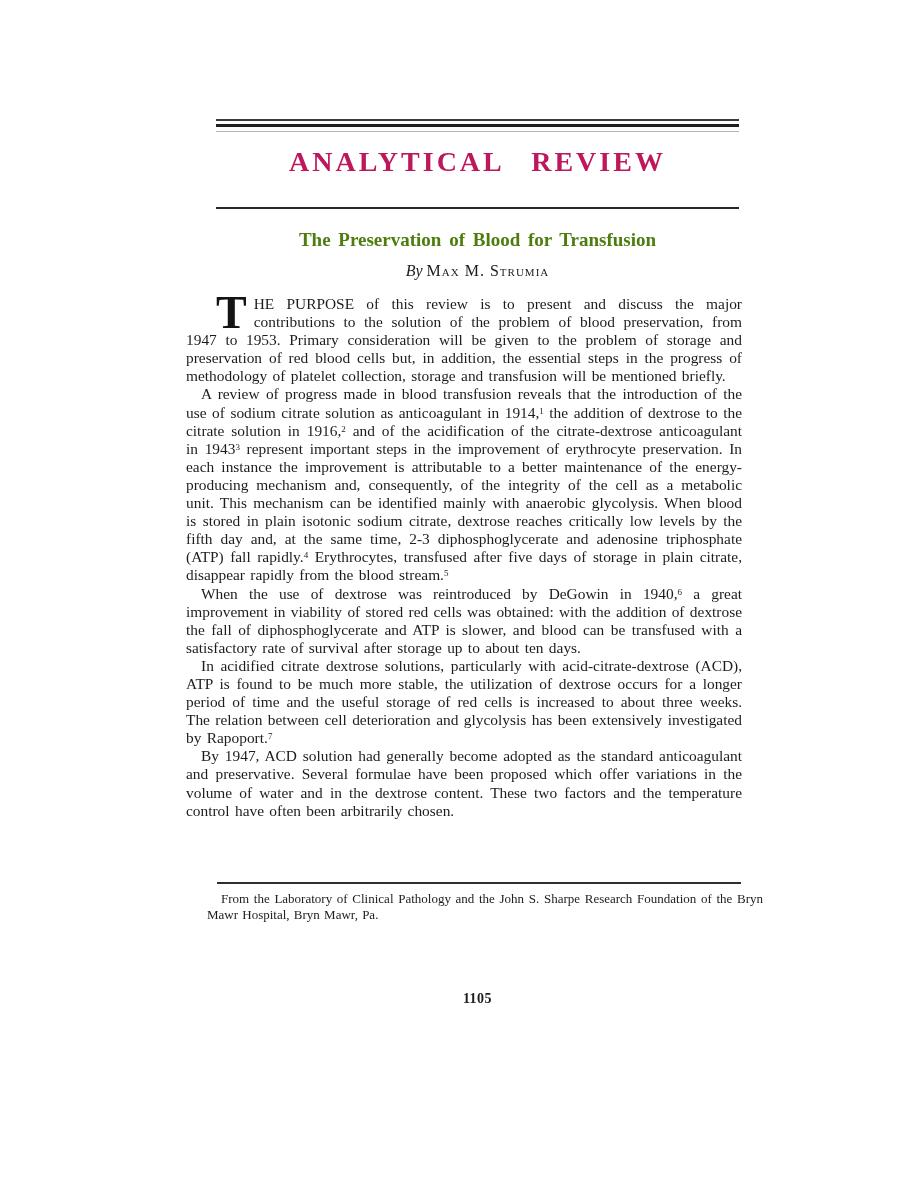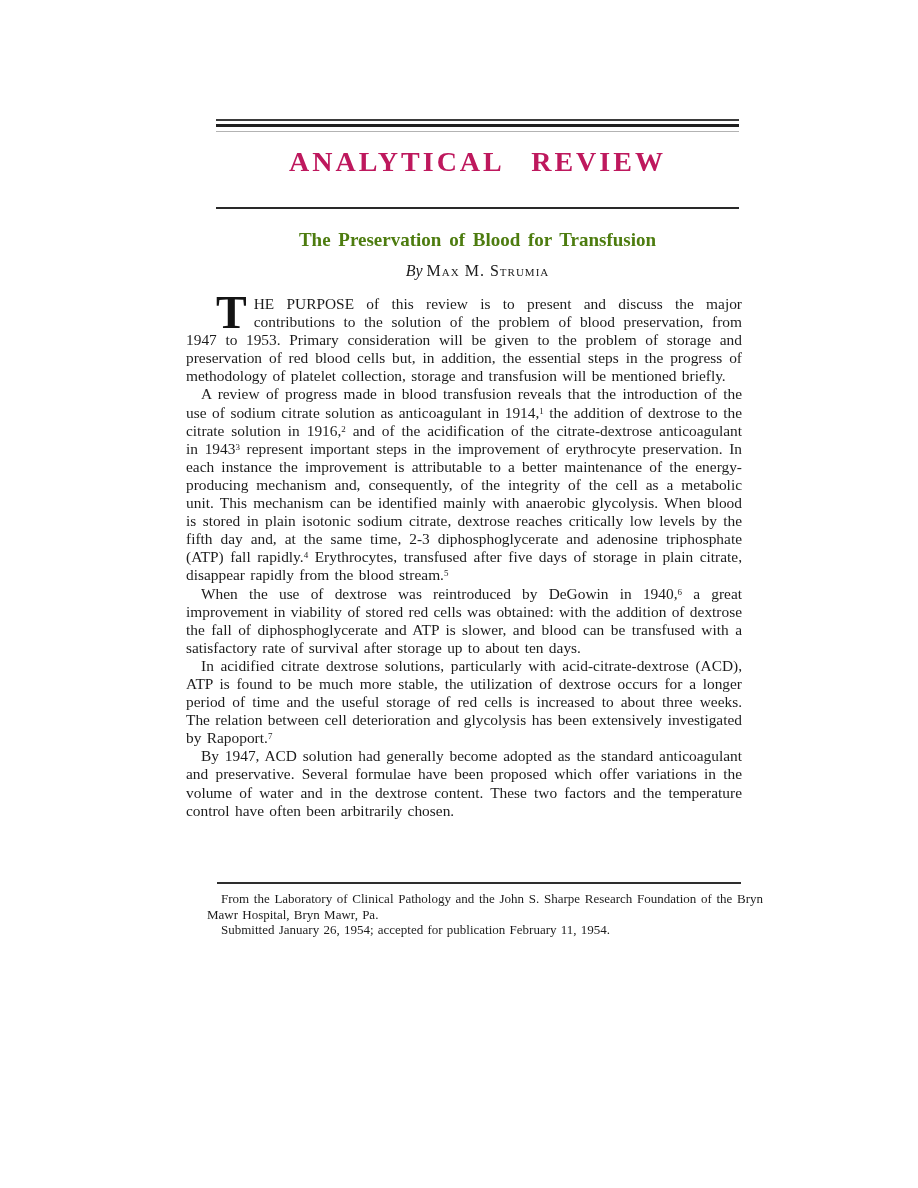--- a/index.html
+++ b/index.html
@@ -108,17 +108,17 @@
       <p class="para">A review of progress made in blood transfusion reveals that the introduction of the use of sodium citrate solution as anticoagulant in 1914,<span class="sup">1</span> the addition of dextrose to the citrate solution in 1916,<span class="sup">2</span> and of the acidification of the citrate-dextrose anticoagulant in 1943<span class="sup">3</span> represent important steps in the improvement of erythrocyte preservation. In each instance the improvement is attributable to a better maintenance of the energy-producing mechanism and, consequently, of the integrity of the cell as a metabolic unit. This mechanism can be identified mainly with anaerobic glycolysis. When blood is stored in plain isotonic sodium citrate, dextrose reaches critically low levels by the fifth day and, at the same time, 2-3 diphosphoglycerate and adenosine triphosphate (ATP) fall rapidly.<span class="sup">4</span> Erythrocytes, transfused after five days of storage in plain citrate, disappear rapidly from the blood stream.<span class="sup">5</span></p>
       <p class="para">When the use of dextrose was reintroduced by DeGowin in 1940,<span class="sup">6</span> a great improvement in viability of stored red cells was obtained: with the addition of dextrose the fall of diphosphoglycerate and ATP is slower, and blood can be transfused with a satisfactory rate of survival after storage up to about ten days.</p>
       <p class="para">In acidified citrate dextrose solutions, particularly with acid-citrate-dextrose (ACD), ATP is found to be much more stable, the utilization of dextrose occurs for a longer period of time and the useful storage of red cells is increased to about three weeks. The relation between cell deterioration and glycolysis has been extensively investigated by Rapoport.<span class="sup">7</span></p>
       <p class="para">By 1947, ACD solution had generally become adopted as the standard anticoagulant and preservative. Several formulae have been proposed which offer variations in the volume of water and in the dextrose content. These two factors and the temperature control have often been arbitrarily chosen.</p>
     </div>
 
   <div class="rule-foot"></div>
 
   <div class="footnotes">
       <p class="fn">From the Laboratory of Clinical Pathology and the John S. Sharpe Research Foundation of the Bryn Mawr Hospital, Bryn Mawr, Pa.</p>
-      <p class="fn">Submitted January 26, 1954; accepted for publication February 11, 1954.</p>
     </div>
 
+  <div class="page-number">1105</div>
 
 </div>
 
 </body></html>

